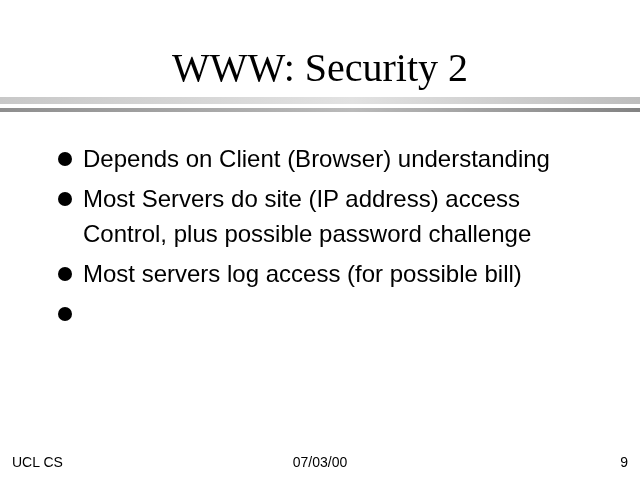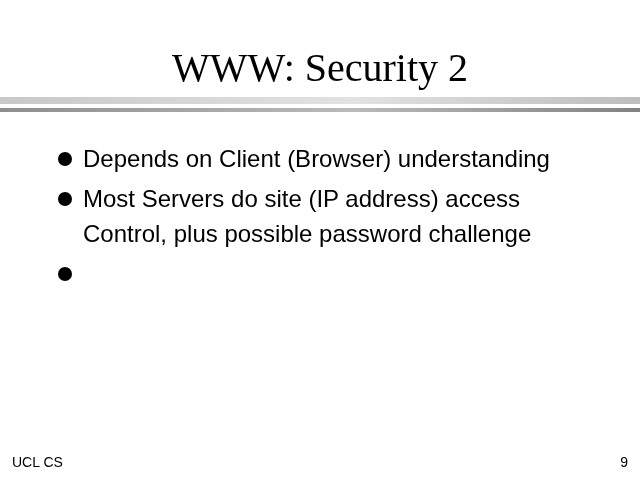--- a/index.html
+++ b/index.html
@@ -97,19 +97,24 @@
     <li>
       <span class="bullet-dot"></span>
       <span>Depends on Client (Browser) understanding</span>
     </li>
     <li>
       <span class="bullet-dot"></span>
       <span>Most Servers do site (IP address) access Control, plus possible password challenge</span>
     </li>
     <li>
       <span class="bullet-dot"></span>
+      <span>Most servers log access (for possible bill)</span>
+    </li>
+    <li>
+      <span class="bullet-dot"></span>
     </li>
   </ul>
 
+  <div class="footer-center">07/03/00</div>
   <div class="footer-left">UCL CS</div>
   <div class="footer-right">9</div>
 
 </div>
 
 </body></html>

